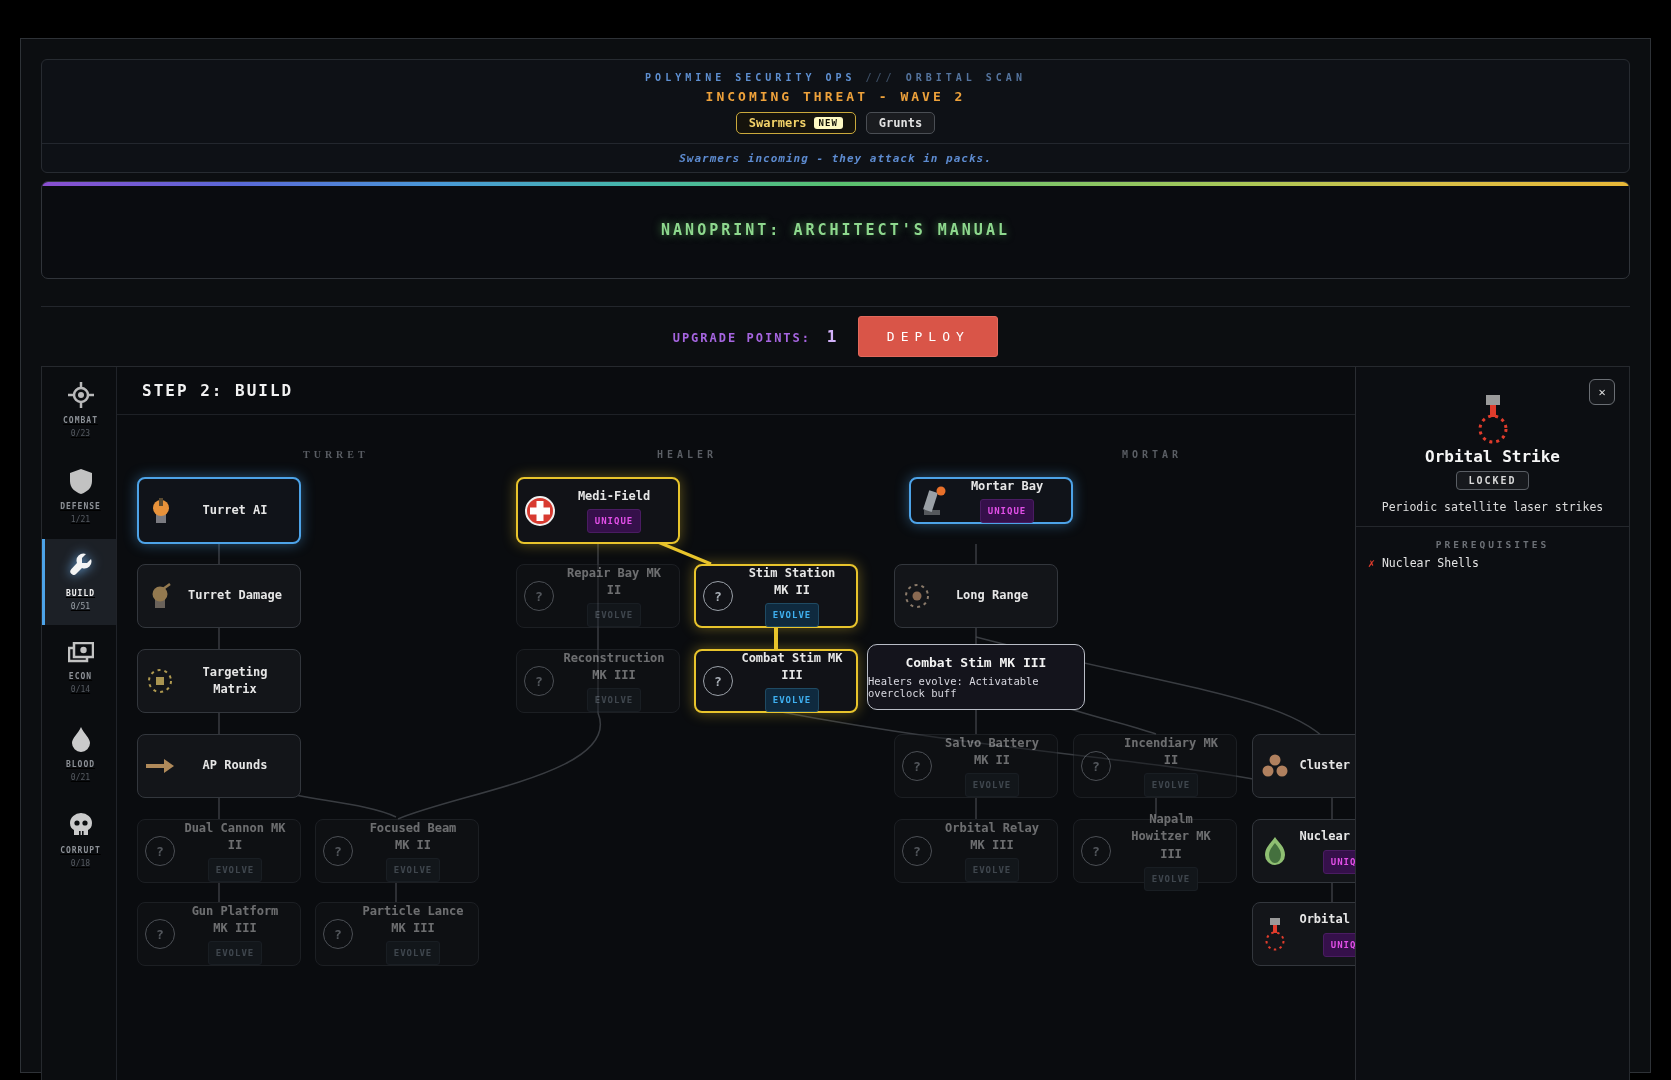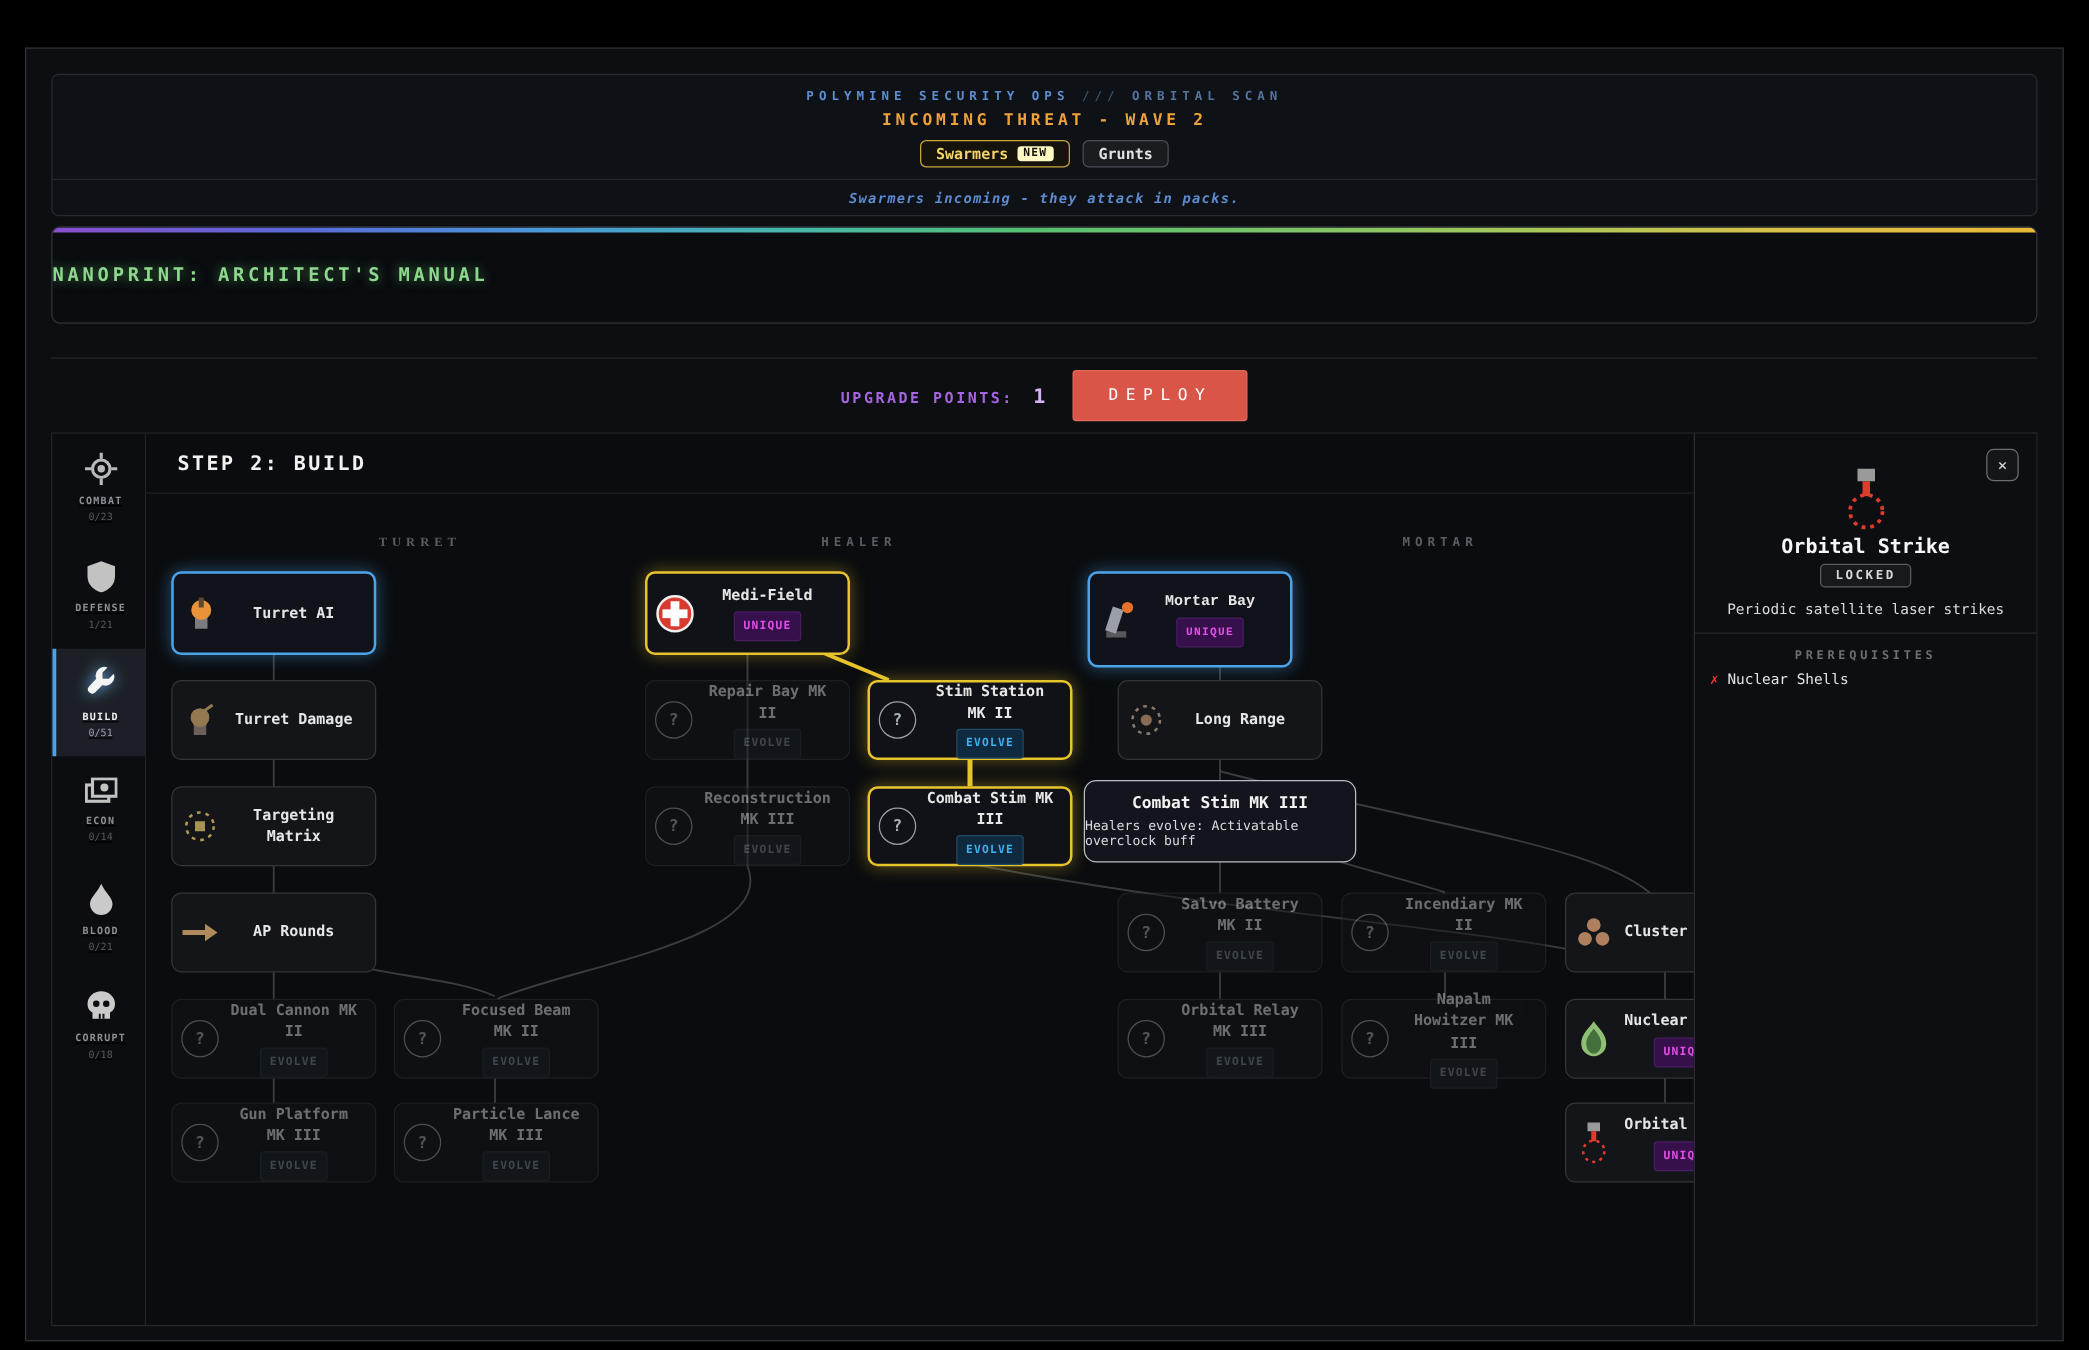--- a/index.html
+++ b/index.html
@@ -21,22 +21,22 @@
     font-size:12px; font-weight:bold; cursor:pointer; }
   .wave-tab.active { border:1.5px solid #caa93c; color:#f2d269; background:#15130c; }
   .wave-tab.inactive { border:1.5px solid #4a4e54; color:#e2e2e2; background:#1a1c20; }
   .tab-new { background:#fef9c3; color:#141208; font-size:9px; font-weight:bold;
     padding:1px 5px; border-radius:3px; letter-spacing:1px; }
   .wave-desc-wrap { margin-top:9px; width:100%; border-top:1px solid #23272e; flex:1;
     display:flex; align-items:center; justify-content:center; }
   .wave-desc { font-size:11px; font-style:italic; font-weight:bold; color:#5d8bd0; letter-spacing:1px; }
 
   
-  .nano-panel { margin-top:8px; height:78px; border:1px solid #30343a; border-radius:7px;
-    background:#0a0c10; position:relative; display:flex; align-items:center; justify-content:flex-start; overflow:hidden; }
+  .nano-panel { margin-top:8px; height:98px; border:1px solid #30343a; border-radius:7px;
+    background:#0a0c10; position:relative; display:flex; align-items:center; justify-content:center; overflow:hidden; }
   .nano-grad { position:absolute; left:0; top:0; right:0; height:4px;
     background:linear-gradient(90deg,#8a4fd0,#5a6ad8,#4a9ad8,#46b8a8,#58c070,#7ec468,#a8c858,#d8c048,#e8b838); }
   .nano-title { color:#8ed88e; font-size:15px; font-weight:bold; letter-spacing:3px;
     text-shadow:0 0 9px rgba(110,220,110,.55); }
 
   
   .deploy-bar { margin-top:27px; height:60px; border-top:1px solid #23262c;
     display:flex; align-items:center; justify-content:center; gap:22px; }
   .points-label { font-size:12px; font-weight:bold; letter-spacing:2px; color:#a665e0; }
   .points-value { font-size:16px; font-weight:bold; color:#d3b2fa; margin-left:6px; }
@@ -357,21 +357,21 @@
         </div>
         <div class="node frame-yellow" style="left: 577px; top: 282px; width: 164px; height: 64px;">
           <div class="n-icon">
             <div class="q-circle">?</div>
           </div>
           <div class="n-body">
             <div class="n-title">Combat Stim MK III</div>
             <span class="badge blue">EVOLVE</span>
           </div>
         </div>
-        <div class="node frame-blue" style="left: 753px; top: 110px; width: 164px; height: 77px; font-family: Liberation Mono, monospace;">
+        <div class="node frame-blue" style="left: 792px; top: 110px; width: 164px; height: 47px;">
           <div class="n-icon">
             <svg width="30" height="32" viewBox="0 0 30 32">
               <rect x="6" y="25" width="16" height="5" fill="#55585c"></rect>
               <rect x="8" y="6" width="9" height="20" fill="#9aa0a6" transform="rotate(18 12 16)"></rect>
               <circle cx="23" cy="6" r="4.5" fill="#e8702a"></circle>
             </svg>
           </div>
           <div class="n-body">
             <div class="n-title">Mortar Bay</div>
             <span class="badge purple">UNIQUE</span>

